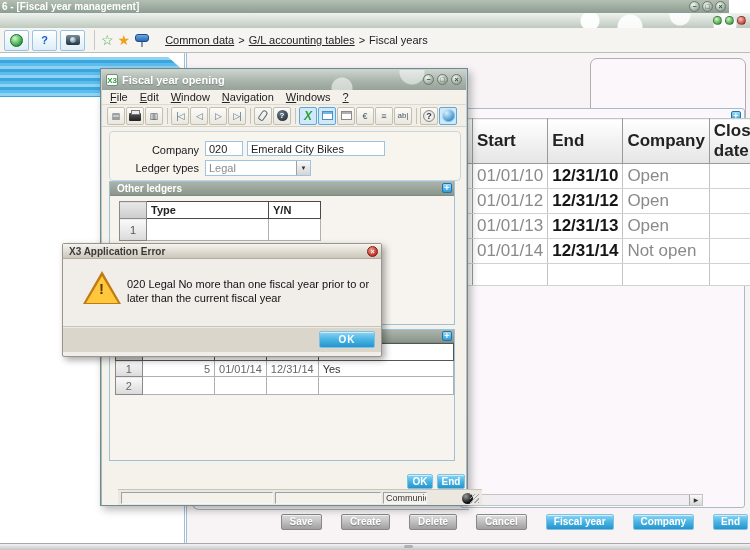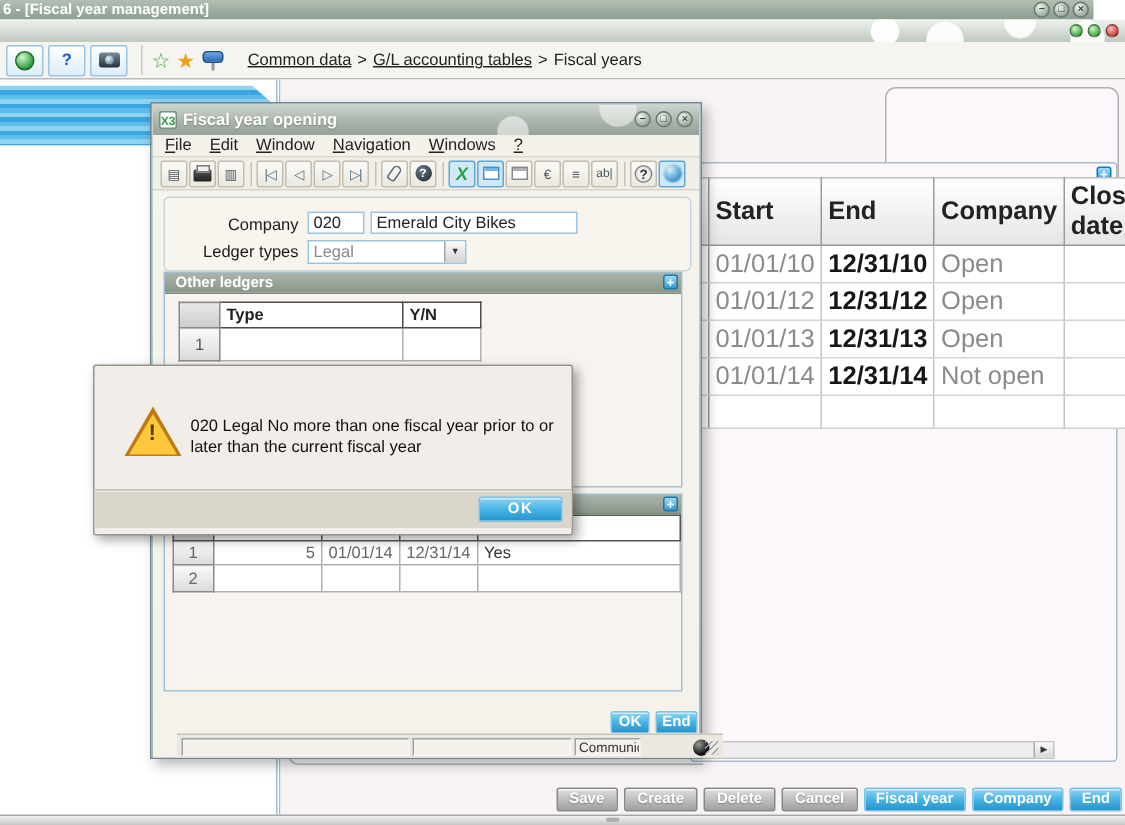--- a/index.html
+++ b/index.html
@@ -55,21 +55,21 @@
   #table-panel{left:460px;top:108px;width:285px;height:400px;border:1px solid #a8bcc8;border-radius:3px;background:#fbf7fa}
   #fy-table{position:absolute;left:2px;top:9px;border-collapse:collapse;font-size:17px;background:#fff}
   #fy-table th{background:linear-gradient(#ffffff,#e5e5e5);border:1px solid #9a9a9a;border-top:1px solid #c4c4c4;font-weight:bold;text-align:left;padding:2px 4px;height:15px}
   #fy-table td{border-right:1px solid #c4c4c4;border-bottom:1px solid #d2d2d2;padding:2px 4px;height:17px;background:#fff}
   #fy-table td.ind{padding:0;width:7px;border-right:1px solid #9a9a9a}
   .dim{color:#8a8a8a}
   .strong{font-weight:bold;color:#161616}
   #hscroll{left:2px;top:385px;width:240px;height:12px;background:#f1eef1;border:1px solid #c4c4c4;box-sizing:border-box}
   #hscroll .arrow{position:absolute;right:0;top:0;width:12px;height:10px;background:linear-gradient(#fafafa,#d8d8d8);border-left:1px solid #a8a8a8;color:#333;font-size:6px;line-height:10px;text-align:center}
 
-  #actions{right:2px;top:525px;display:flex;gap:4px}
+  #actions{right:2px;top:514px;display:flex;gap:19px}
   .btn-gray{height:16px;padding:0 8px;background:linear-gradient(#dedede,#a0a0a0);border:1px solid #888;border-radius:2px;color:#fff;font-weight:bold;font-size:10px;line-height:14px;text-shadow:0 1px 1px rgba(0,0,0,.3);box-shadow:inset 0 1px 0 rgba(255,255,255,.7);box-sizing:border-box}
   .btn-blue{height:16px;padding:0 7px;background:linear-gradient(#8ed4f2 0%,#49b4e4 50%,#2694cc 100%);border:1px solid #7cc2e4;border-radius:2px;color:#fff;font-weight:bold;font-size:10px;line-height:14px;box-shadow:inset 0 1px 0 rgba(255,255,255,.6);box-sizing:border-box}
   #bottom-strip{left:0;top:543px;width:750px;height:7px;background:linear-gradient(#f2f2f2,#c6c6c6);border-top:1px solid #a8a8a8;box-sizing:border-box}
   #bottom-strip .notch{position:absolute;left:404px;top:1px;width:9px;height:3px;background:#b0b0b0;border-radius:2px}
 
   
   #fywin{left:100px;top:68px;width:368px;height:438px;border:1px solid #6f8995;background:linear-gradient(#c9d2cc,#a9b5ae);box-shadow:3px 4px 8px rgba(0,0,0,.28);z-index:20;box-sizing:border-box}
   #fytitle{left:1px;top:1px;width:364px;height:20px;background:linear-gradient(180deg,#ccd4cd 0%,#a9b4ab 55%,#96a29a 100%);display:flex;align-items:center;padding-left:4px;box-sizing:border-box;overflow:hidden}
   #fytitle::before{content:"";position:absolute;left:200px;top:0;width:164px;height:20px;
     background:radial-gradient(circle at 40px 18px,rgba(255,255,255,.55) 0 10px,transparent 11px),
@@ -407,20 +407,24 @@
     <div class="abs" id="fystatus">
       <span class="sfield" style="left:3px;width:152px"></span>
       <span class="sfield" style="left:157px;width:106px"></span>
       <span class="sfield" style="left:265px;width:44px">Communic</span>
       <span class="blacksphere"></span>
       <span class="grip"></span>
     </div>
   </div>
 
   <div class="abs" id="errdlg">
+    <div class="abs" id="errtitle">
+      <span>X3 Application Error</span>
+      <span id="errclose">×</span>
+    </div>
     <span class="abs tri-outer"></span>
     <span class="abs tri-inner"></span>
     <span class="abs bang">!</span>
     <div class="abs" id="errmsg">020 Legal No more than one fiscal year prior to or later than the current fiscal year</div>
     <div class="abs" id="errfooter"></div>
     <span class="abs btn-blue" id="errok">OK</span>
   </div>
 
 </div>
 

